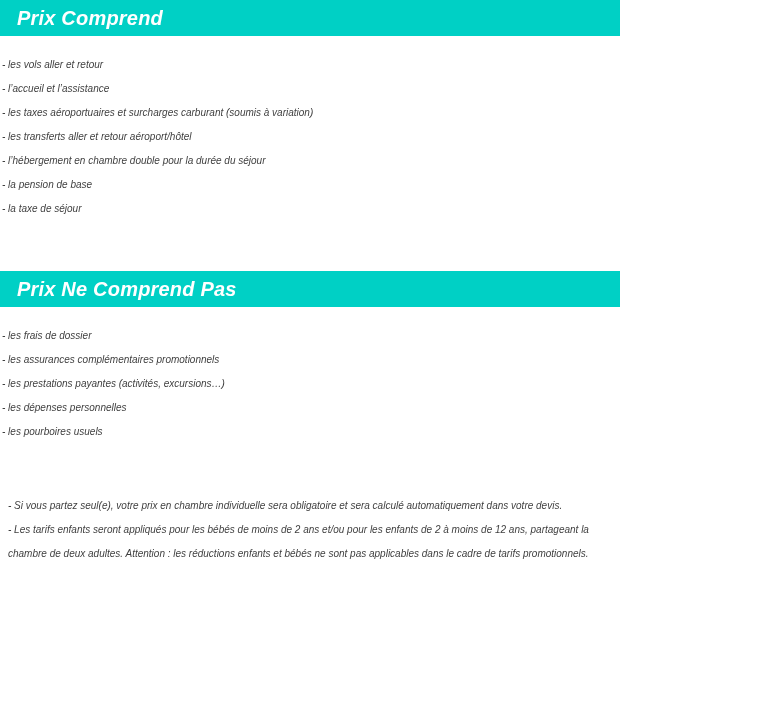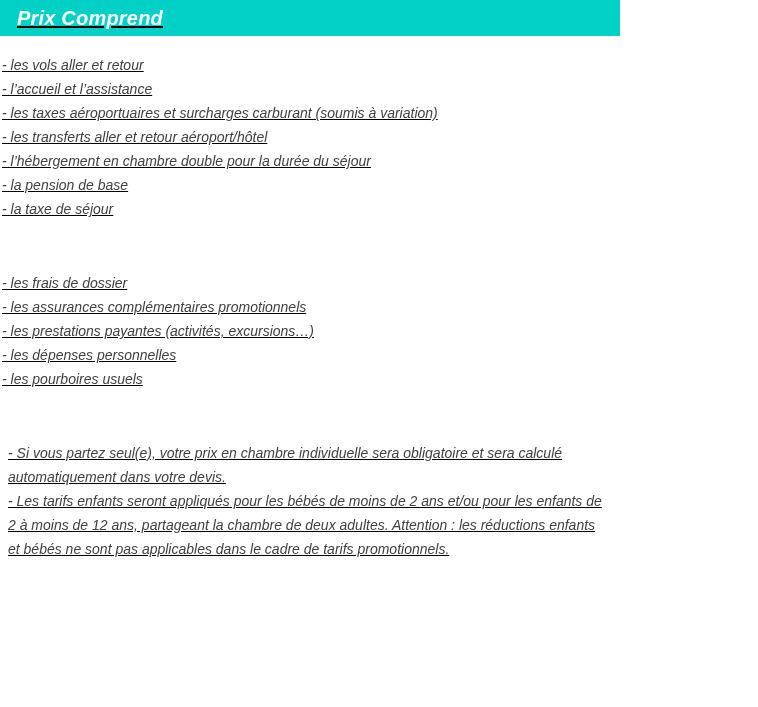--- a/index.html
+++ b/index.html
@@ -10,21 +10,21 @@
   }
   *{box-sizing:border-box;}
   html,body{margin:0;padding:0;}
   body{
     width:758px;
     height:707px;
     background:var(--page-bg);
     font-family:"Liberation Sans","DejaVu Sans",sans-serif;
     overflow:hidden;
   }
-  .page{width:620px;text-decoration:underline;}
+  .page{width:620px;}
   .section-header{
     width:100%;
     height:36px;
     background:var(--accent);
     display:flex;
     align-items:center;
     padding-left:17px;
     margin-bottom:17px;
   }
   .section-title{
@@ -41,21 +41,21 @@
     padding-right:12px;
     margin-bottom:50px;
   }
   .section:last-child .section-body{
     margin-bottom:4px;
     padding-left:8px;
   }
   .section-body p{
     margin:0;
     color:var(--body-text);
-    font-size:14px;
+    font-size:10px;
     line-height:24px;
     font-style:italic;
   }
 </style>
 </head>
 <body>
 
 <div class="page" id="page-root">
   <section class="section">
     <header class="section-header">
@@ -66,20 +66,23 @@
         <p>- l’accueil et l’assistance</p>
         <p>- les taxes aéroportuaires et surcharges carburant (soumis à variation)</p>
         <p>- les transferts aller et retour aéroport/hôtel</p>
         <p>- l’hébergement en chambre double pour la durée du séjour</p>
         <p>- la pension de base</p>
         <p>- la taxe de séjour</p>
       </div>
   </section>
 
   <section class="section">
+    <header class="section-header">
+      <h2 class="section-title">Prix Ne Comprend Pas</h2>
+    </header>
     <div class="section-body">
         <p>- les frais de dossier</p>
         <p>- les assurances complémentaires promotionnels</p>
         <p>- les prestations payantes (activités, excursions…)</p>
         <p>- les dépenses personnelles</p>
         <p>- les pourboires usuels</p>
       </div>
   </section>
 
   <section class="section">

